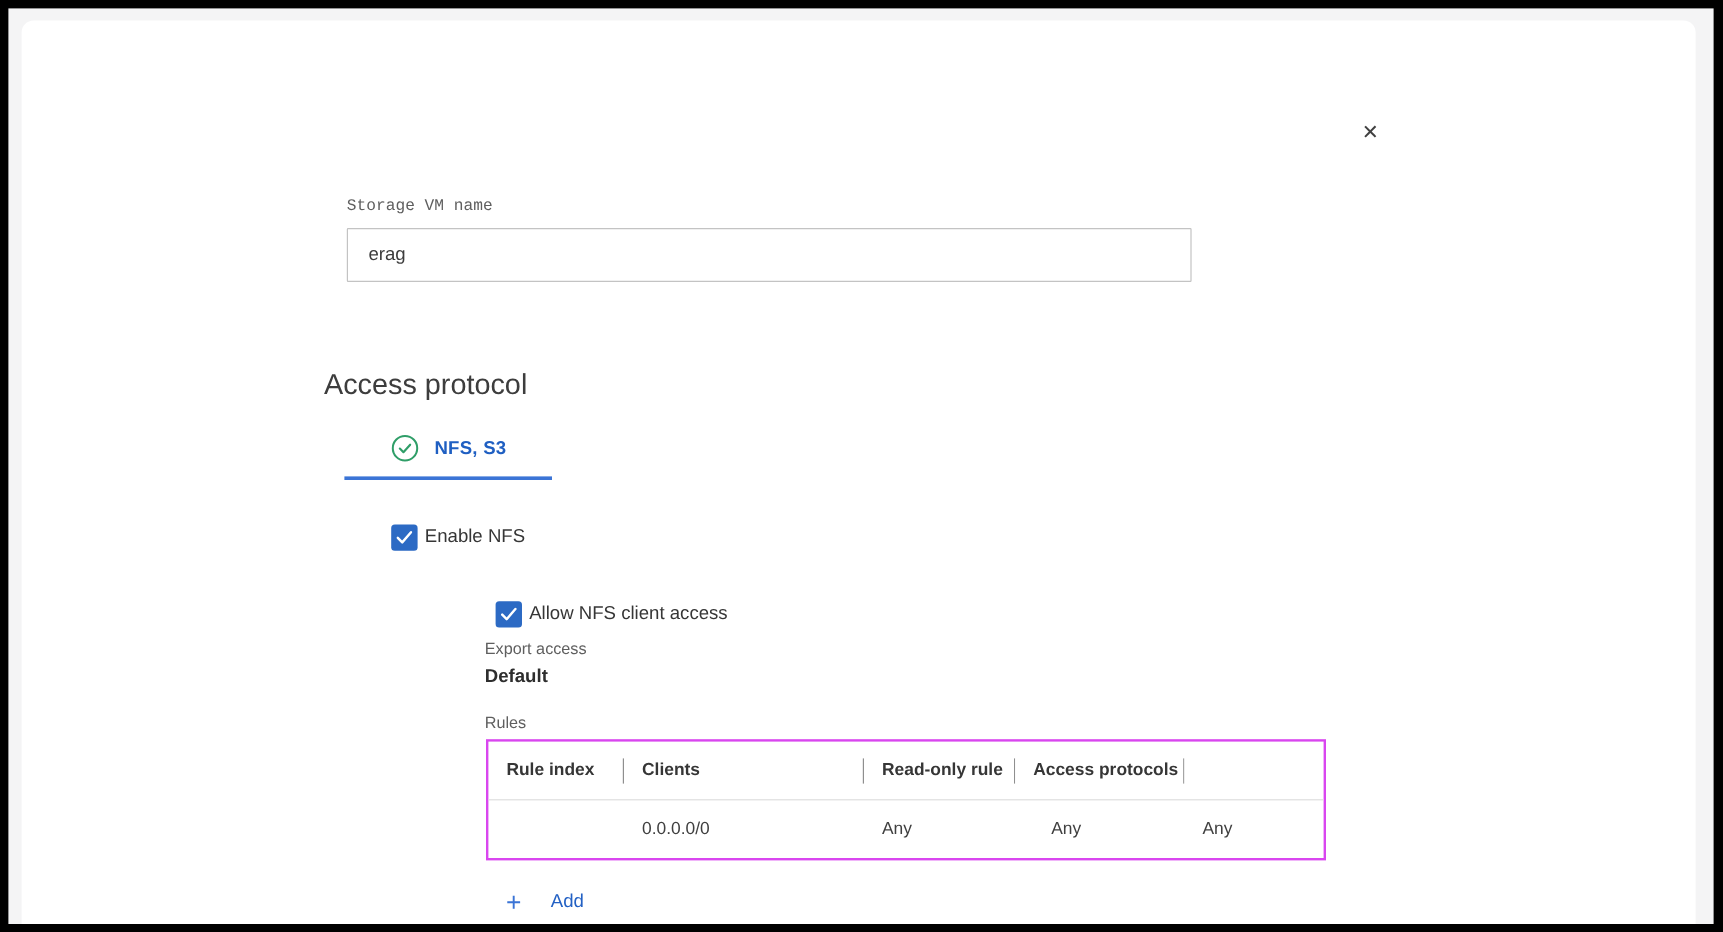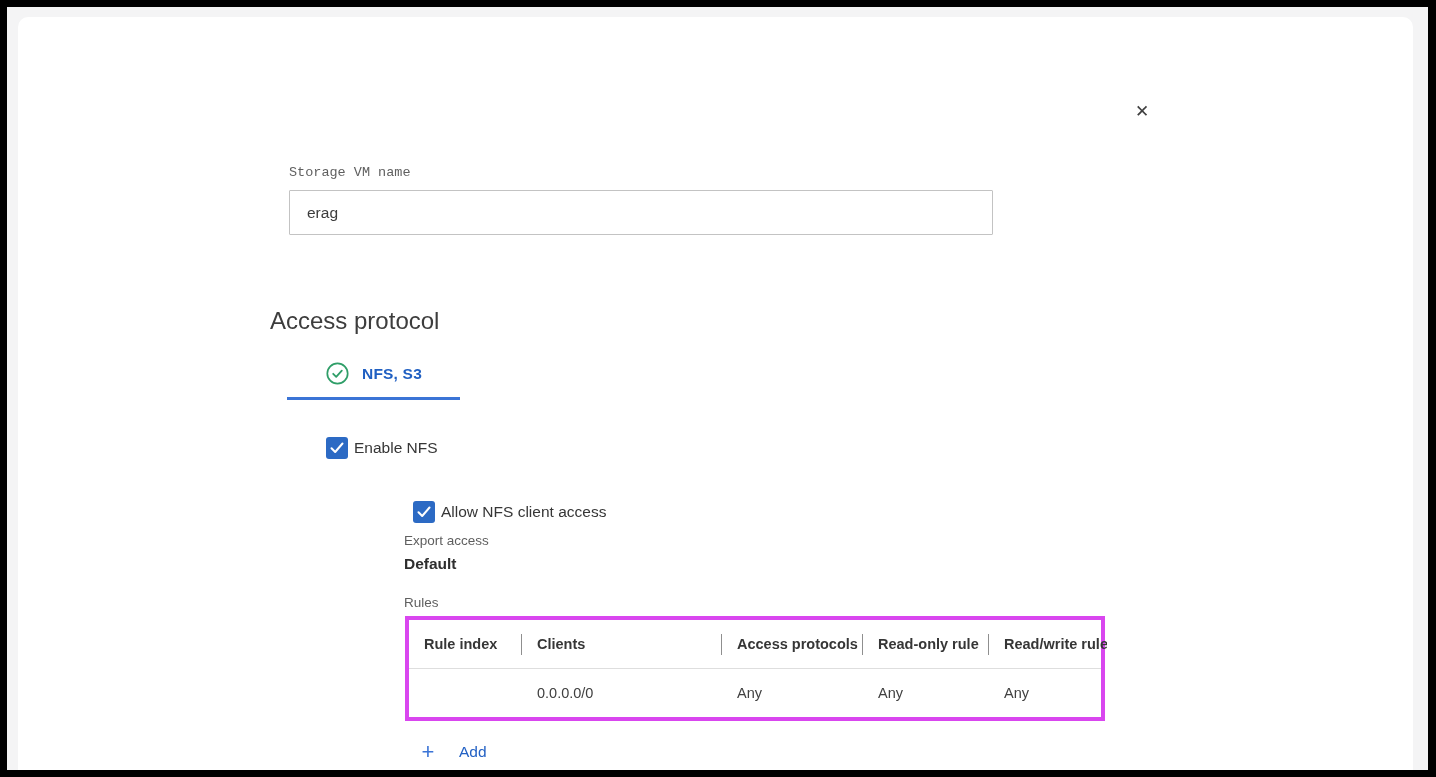--- a/index.html
+++ b/index.html
@@ -89,21 +89,21 @@
   .export-label { left: 386px; top: 516px; }
   .export-value {
     left: 386px; top: 538px;
     font-size: 15.5px; font-weight: 700; color: #2e2e2e;
   }
   .rules-label { left: 386px; top: 578px; }
 
   .rules-table {
     left: 387px; top: 599px;
     width: 700px;
-    border: 4px solid #d946ef;
+    border: 2px solid #d946ef;
     background: #ffffff;
   }
   .t-row { display: flex; width: 100%; }
   .t-head { border-bottom: 1px solid #dedede; }
   .t-cell {
     height: 48px; line-height: 48px;
     padding-left: 15px;
     font-size: 14.5px; color: #404040;
     white-space: nowrap; overflow: hidden;
     position: relative; flex: none;
@@ -184,23 +184,22 @@
 
     <div class="abs field-label export-label">Export access</div>
     <div class="abs export-value">Default</div>
 
     <div class="abs field-label rules-label">Rules</div>
 
     <div class="abs rules-table">
       <div class="t-row t-head">
         <div class="t-cell c0 hdiv">Rule index</div>
         <div class="t-cell c1 hdiv">Clients</div>
+        <div class="t-cell c3 hdiv">Read-only rule</div>
         <div class="t-cell c2 hdiv">Access protocols</div>
-        <div class="t-cell c3 hdiv">Read-only rule</div>
-        <div class="t-cell c4">Read/write rule</div>
       </div>
       <div class="t-row">
         <div class="t-cell c0"></div>
         <div class="t-cell c1">0.0.0.0/0</div>
         <div class="t-cell c2">Any</div>
         <div class="t-cell c3">Any</div>
         <div class="t-cell c4">Any</div>
       </div>
     </div>
 

